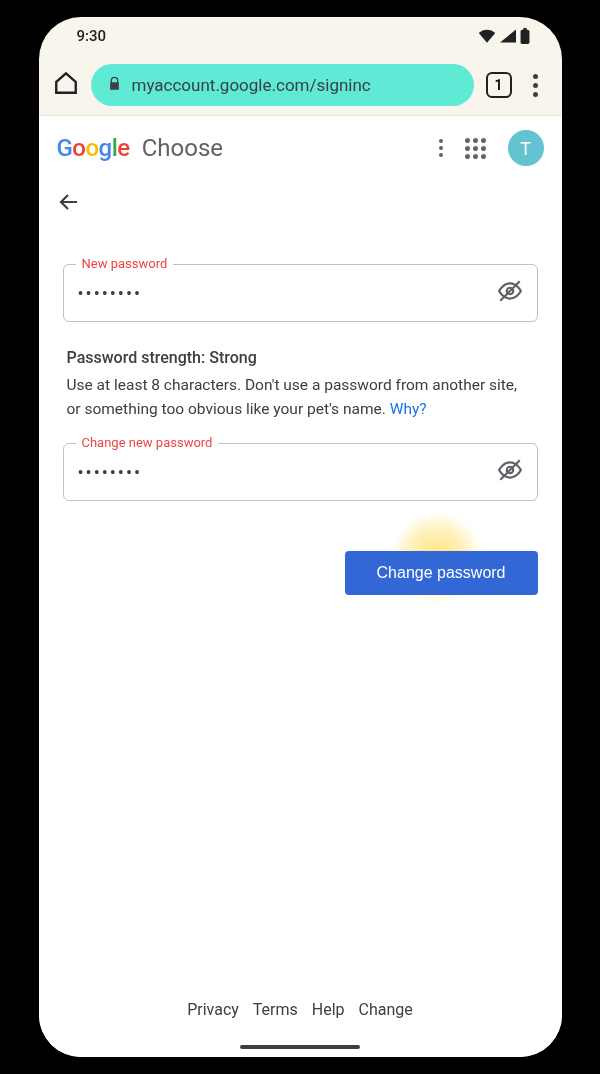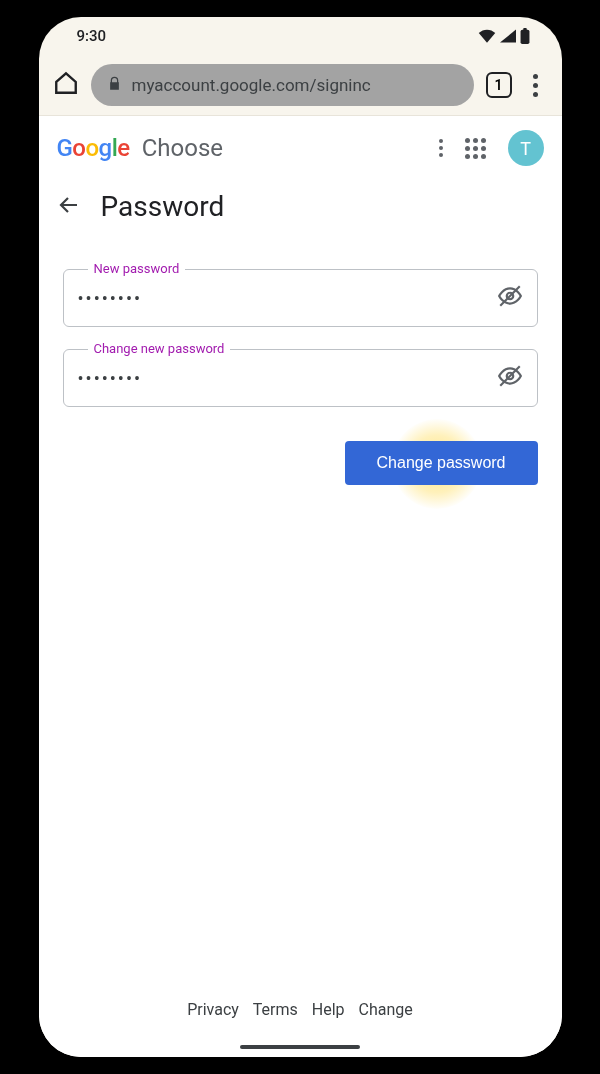--- a/index.html
+++ b/index.html
@@ -35,21 +35,21 @@
   .browser-bar {
     height: 60px;
     display: flex;
     align-items: center;
     padding: 0 14px;
     gap: 12px;
   }
   .home-icon svg { width: 26px; height: 26px; }
   .url-pill {
     flex: 1;
-    background: #a3a3a3;
+    background: #5eead4;
     border-radius: 22px;
     height: 42px;
     display: flex;
     align-items: center;
     padding: 0 16px;
     gap: 10px;
     overflow: hidden;
     color: #3c4043;
     font-size: 17px;
     white-space: nowrap;
@@ -112,43 +112,44 @@
     border:1px solid #bdc1c6;
     border-radius:6px;
     height:58px;
     display:flex;
     align-items:center;
     padding:0 14px;
   }
   .field-label{
     position:absolute;
     top:-9px;
-    left:24px;
+    left:12px;
     background:#fff;
     padding:0 6px;
     font-size:13px;
-    color:#a21caf;
+    color:#ef4444;
   }
   .field-value{flex:1;font-size:18px;letter-spacing:2px;color:#3c4043;}
   .eye-icon svg{width:26px;height:26px;stroke:#5f6368;fill:none;}
   .strength-block{padding:26px 28px 0 28px;}
   .strength-title{font-size:16px;font-weight:500;color:#3c4043;margin-bottom:6px;}
   .strength-desc{font-size:15.5px;line-height:1.55;color:#3c4043;}
   .strength-desc .link{color:#1a73e8;cursor:pointer;}
   .button-row{display:flex;justify-content:flex-end;padding:34px 24px 0 24px;position:relative;}
   .change-btn{
     background:#3367d6;
     color:#fff;
     border:none;
     padding:13px 32px;
     font-size:16px;
     border-radius:4px;
     cursor:pointer;
     position:relative;
     z-index:2;
+    margin-top:16px;
   }
   .tap-glow{
     position:absolute;
     width:90px;height:90px;
     border-radius:50%;
     background:radial-gradient(circle, rgba(255,227,120,0.95) 0%, rgba(255,227,120,0.5) 45%, rgba(255,227,120,0) 72%);
     right:80px;
     top:12px;
     z-index:1;
     pointer-events:none;
@@ -247,40 +248,45 @@
         </div>
     </div>
 
     <div class="page-title-row">
       <span class="back-arrow">
         <svg viewBox="0 0 24 24" fill="none" stroke-width="2.2">
             <path d="M20 12H4"></path>
             <path d="M11 5l-7 7 7 7"></path>
           </svg>
       </span>
-      <span class="page-title">Password</span>
     </div>
 
     <div class="body-text">
     </div>
 
     <div class="field-wrap">
       <div class="outlined-field">
         <span class="field-label">New password</span>
         <span class="field-value">••••••••</span>
         <span class="eye-icon">
           <svg viewBox="0 0 24 24" stroke-width="2">
               <path d="M2 12s3.5-7 10-7 10 7 10 7-3.5 7-10 7S2 12 2 12z"></path>
               <circle cx="12" cy="12" r="3"></circle>
               <line x1="3" y1="21" x2="21" y2="3"></line>
             </svg>
         </span>
       </div>
     </div>
 
+    <div class="strength-block">
+      <div class="strength-title">Password strength: Strong</div>
+      <div class="strength-desc">
+        <span>Use at least 8 characters. Don't use a password from another site, or something too obvious like your pet's name. </span><span class="link">Why?</span>
+      </div>
+    </div>
 
     <div class="field-wrap" style="padding-top:22px">
       <div class="outlined-field">
         <span class="field-label">Change new password</span>
         <span class="field-value">••••••••</span>
         <span class="eye-icon">
           <svg viewBox="0 0 24 24" stroke-width="2">
               <path d="M2 12s3.5-7 10-7 10 7 10 7-3.5 7-10 7S2 12 2 12z"></path>
               <circle cx="12" cy="12" r="3"></circle>
               <line x1="3" y1="21" x2="21" y2="3"></line>

